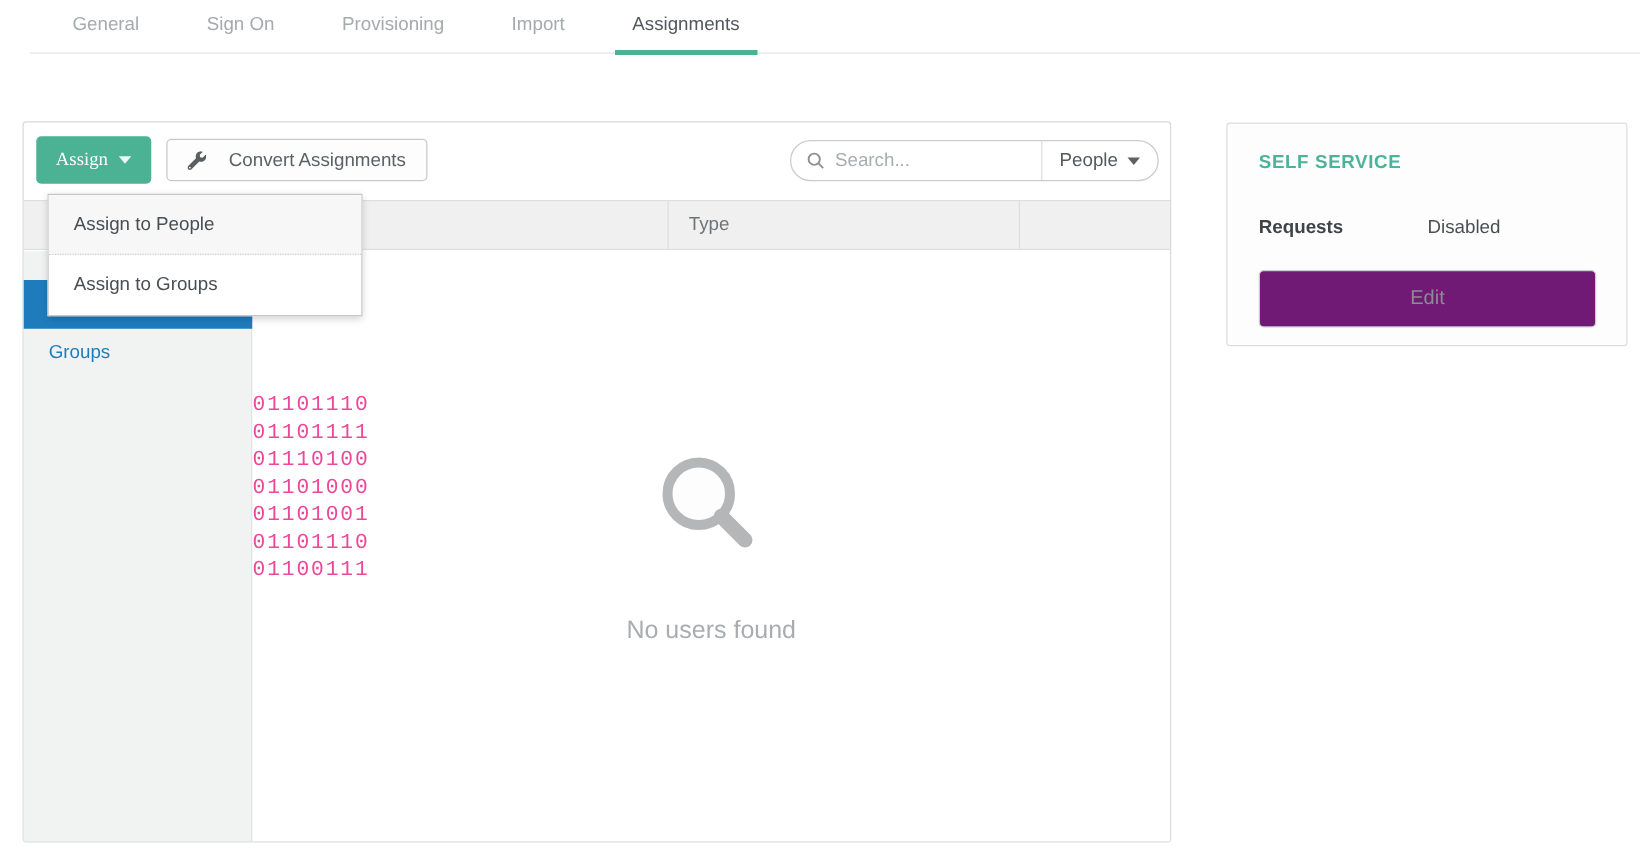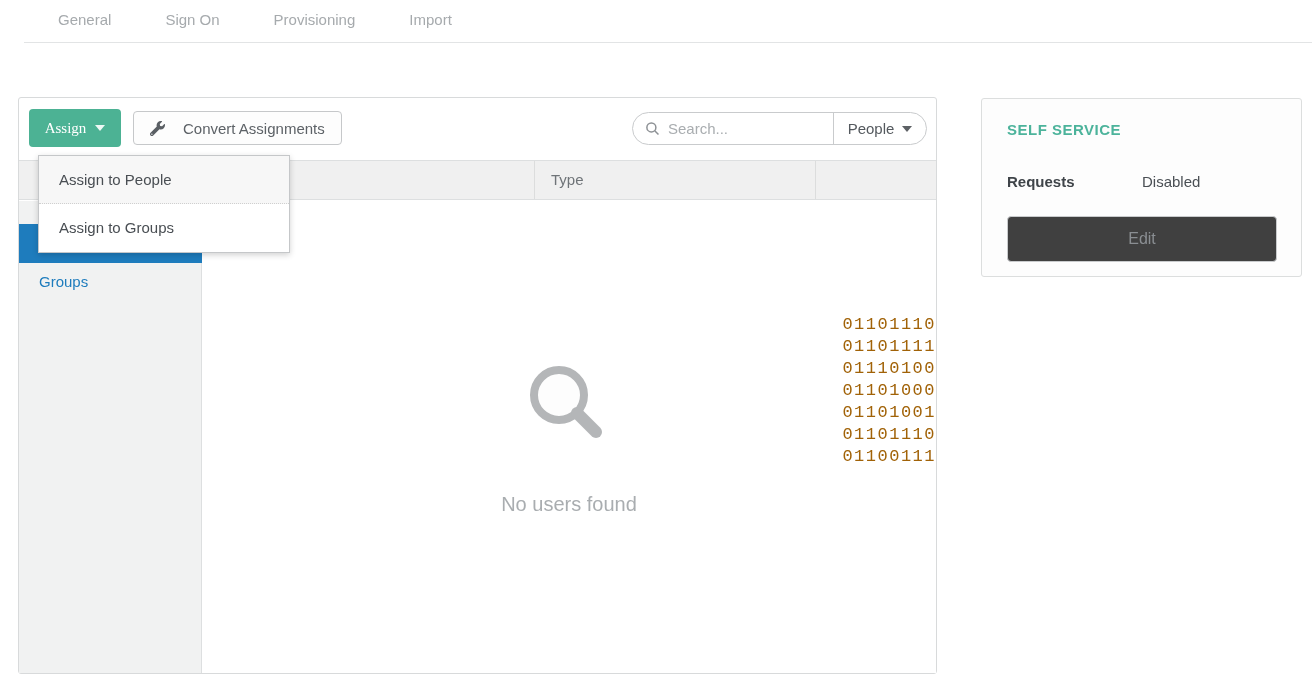--- a/index.html
+++ b/index.html
@@ -56,53 +56,57 @@
   .content { position:absolute; left:0; top:103px; right:0; bottom:0; }
   .side { position:absolute; left:0; top:0; bottom:0; width:183px; background:#f1f2f2;
           border-right:1px solid #dddfe0; }
   .side-item-selected { position:absolute; left:0; top:23px; width:183px; height:39px; background:#1e7cbd;
           cursor:pointer; }
   .side-item { position:absolute; left:0; top:62px; width:183px; height:38px; line-height:38px;
           padding-left:20px; color:#1e7cbd; font-size:15px; cursor:pointer; }
   .bodyarea { position:absolute; left:183px; top:0; right:0; bottom:0; background:#fff; }
 
   
-  .binary { position:absolute; top:113px; left:0; width:100%; text-align:right;
+  .binary { position:absolute; top:113px; left:0; width:100%; text-align:left;
             font-family:"Liberation Mono", monospace; font-size:17px; line-height:22px;
-            letter-spacing:1.5px; color:#a16207; }
+            letter-spacing:1.5px; color:#ec4899; }
   .mag { position:absolute; top:142px; left:50%; margin-left:-62px; }
   .nomsg { position:absolute; top:292px; left:0; width:100%; text-align:center; font-size:20px; color:#a9adb0; }
 
   
   .menu { position:absolute; left:38px; top:155px; width:252px; background:#fff;
           border:1px solid #c5c7c9; box-shadow:0 2px 6px rgba(0,0,0,0.18); z-index:50; }
   .menu-item { height:48px; line-height:48px; padding-left:20px; font-size:15px; color:#494e53; cursor:pointer; }
   .menu-item:first-child { background:#f7f7f7; border-bottom:1px dotted #cfcfcf; }
 
   
   .ss-panel { position:absolute; left:981px; top:98px; width:321px; height:179px;
               background:#fdfdfd; border:1px solid #dcdede; border-radius:3px; }
   .ss-title { position:absolute; left:25px; top:22px; font-size:15px; font-weight:bold;
               letter-spacing:0.5px; color:#4cb39b; }
   .ss-req-label { position:absolute; left:25px; top:74px; font-size:15px; font-weight:bold; color:#3f4449; }
   .ss-req-value { position:absolute; left:160px; top:74px; font-size:15px; color:#4a4f54; }
-  .ss-edit { position:absolute; left:25px; top:117px; width:270px; height:46px; background:#404040;
+  .ss-edit { position:absolute; left:25px; top:117px; width:270px; height:46px; background:#701a75;
              border:1px solid #c9cbcd; border-radius:4px; color:#8a8e92; font-size:16px; cursor:pointer;
              font-family:"Liberation Sans", sans-serif; }
 </style>
 </head>
 <body>
 
 <div class="tabbar">
   <div class="rule"></div>
   <div class="tabs">
     <div class="tab"><span>General</span></div>
     <div class="tab"><span>Sign On</span></div>
     <div class="tab"><span>Provisioning</span></div>
     <div class="tab"><span>Import</span></div>
+    <div class="tab active">
+      <span>Assignments</span>
+      <span class="underline"></span>
+    </div>
   </div>
 </div>
 
 <div class="panel">
 
   <div class="toolbar">
     <button class="btn-assign">
       <span>Assign</span>
       <span class="caret-down-white"></span>
     </button>

